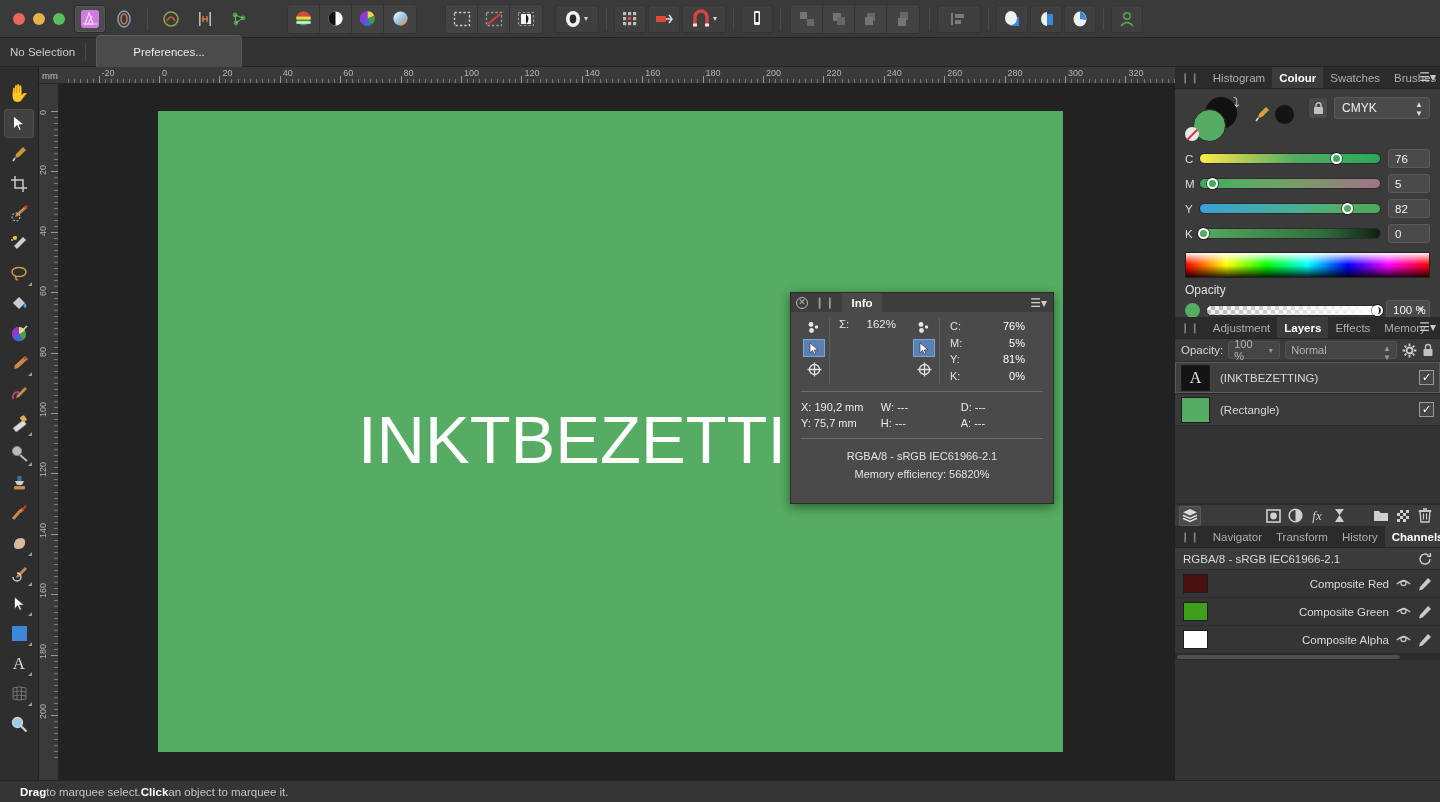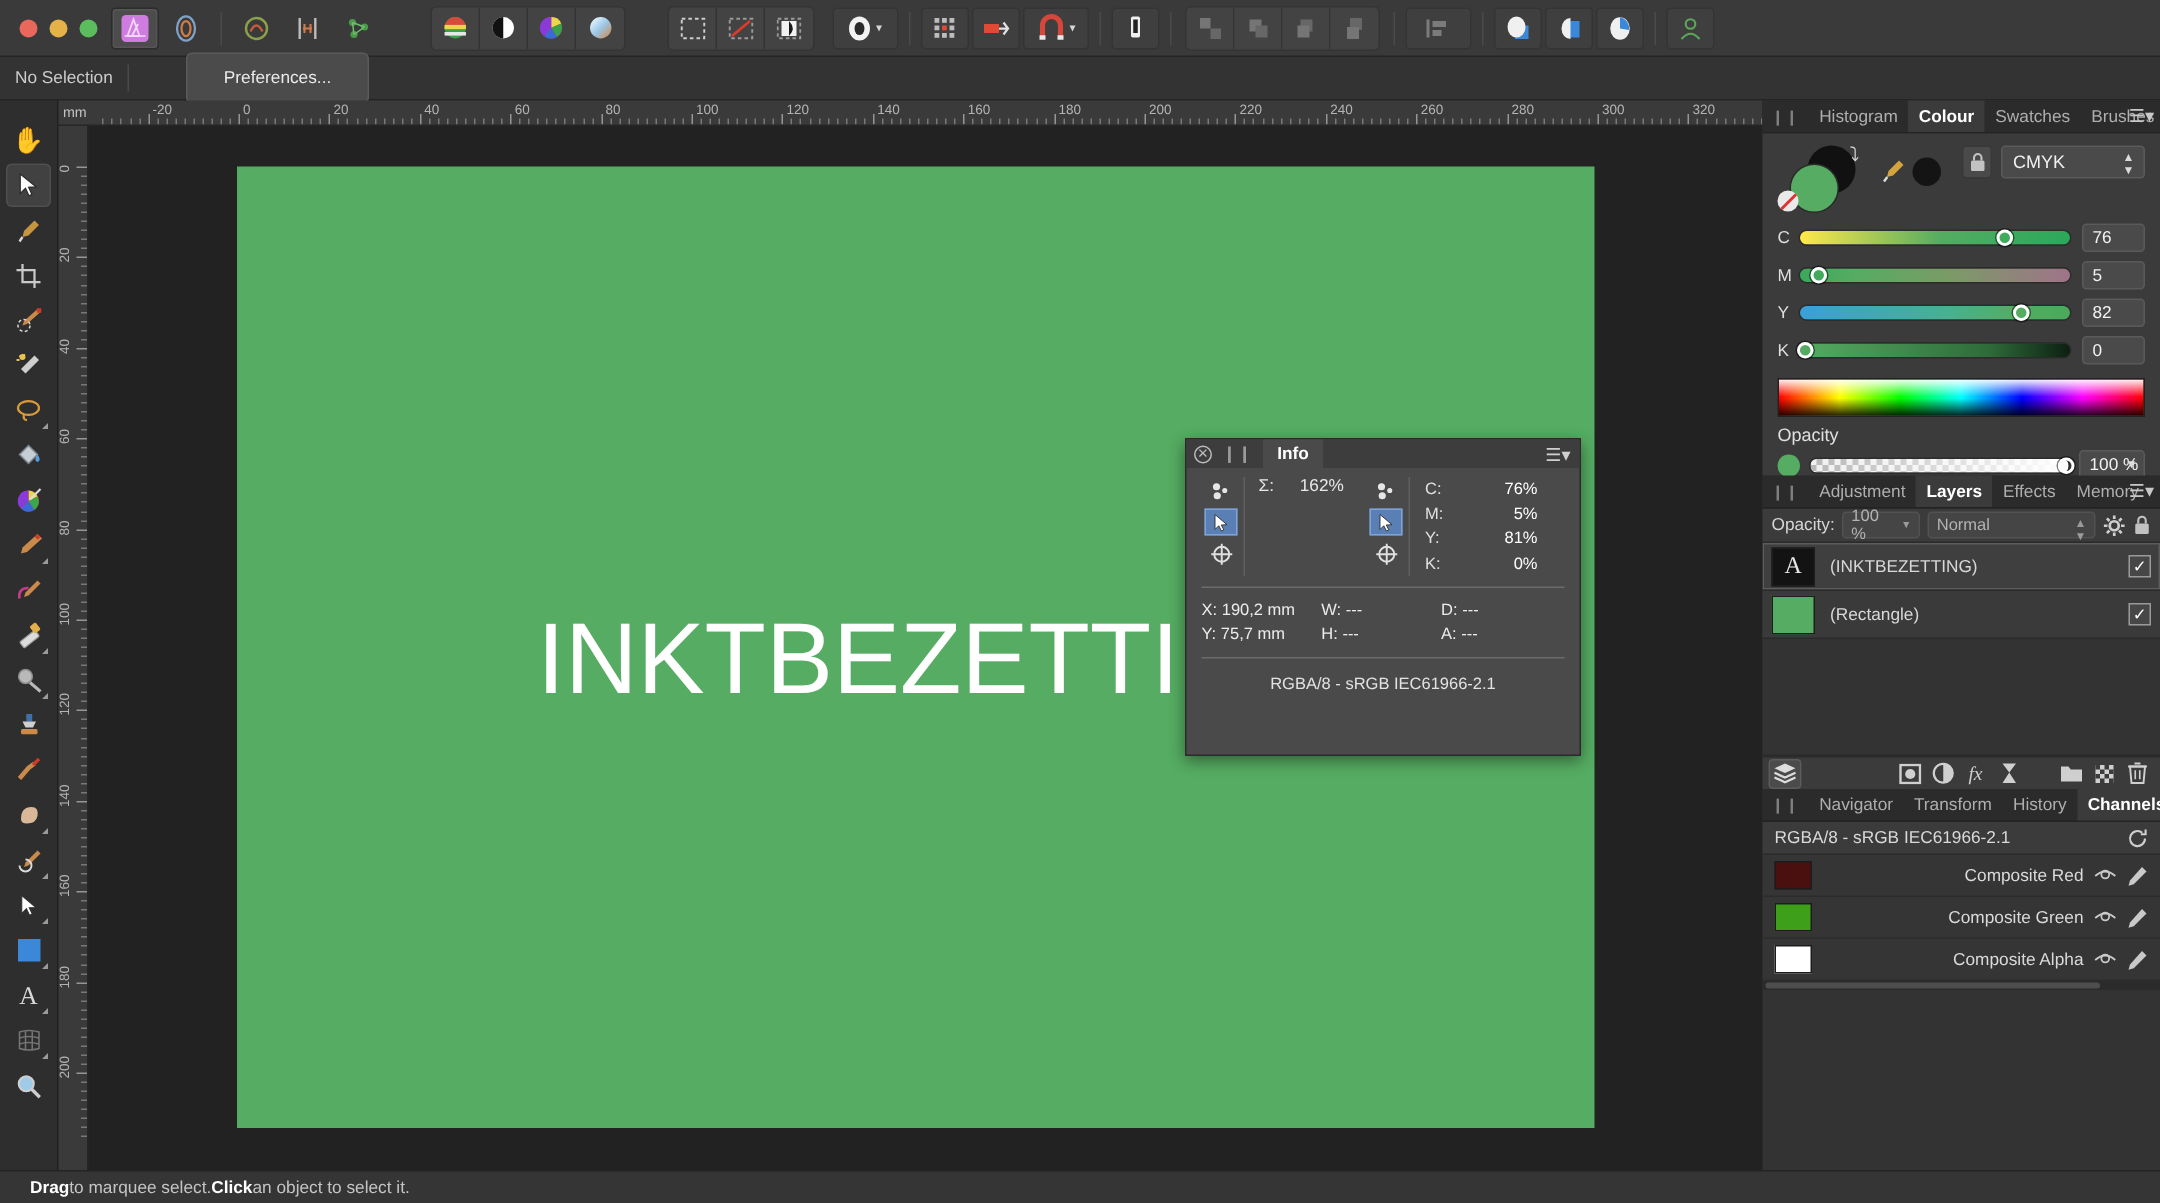--- a/index.html
+++ b/index.html
@@ -53,23 +53,23 @@
 
   
   #ctxbar {
     position: absolute; left: 0; top: 38px; width: 1440px; height: 29px;
     background: #333333; border-bottom: 1px solid #242424;
     display: flex; align-items: center; padding-left: 10px;
   }
   #ctxbar .lbl { color: #cccccc; font-size: 11.5px; }
   #ctxbar .vsep { width: 1px; height: 18px; background: #4a4a4a; margin: 0 10px; }
   .prefbtn {
-    height: 34px; padding: 0 24px; background: #4b4b4b;
+    height: 34px; padding: 0 36px; background: #4b4b4b;
     border: 1px solid #5b5b5b; border-radius: 4px;
-    color: #eaeaea; font-size: 11.5px; display: flex; align-items: center; margin-left: 28px;
+    color: #eaeaea; font-size: 11.5px; display: flex; align-items: center;
   }
 
   
   #tools {
     position: absolute; left: 0; top: 67px; width: 39px; height: 713px;
     background: #2e2e2e; border-right: 1px solid #202020;
     padding-top: 12px;
   }
   .tool {
     width: 30px; height: 29px; margin: 0 auto 1px;
@@ -1073,20 +1073,21 @@
       <div><span>W:</span> <span>---</span></div>
       <div><span>D:</span> <span>---</span></div>
     </div>
     <div class="ib-xy">
       <div><span>Y:</span> <span>75,7 mm</span></div>
       <div><span>H:</span> <span>---</span></div>
       <div><span>A:</span> <span>---</span></div>
     </div>
     <div class="ib-rule"></div>
     <div class="ib-foot">RGBA/8 - sRGB IEC61966-2.1</div>
+    <div class="ib-foot">Memory efficiency: 56820%</div>
   </div>
 </div>
 
 <div id="right">
 
   <div class="ptabs">
     <span class="grip">❙❙</span>
     <div class="ptab">Histogram</div>
     <div class="ptab on">Colour</div>
     <div class="ptab">Swatches</div>
@@ -1349,14 +1350,14 @@
     <div class="chscroll">
         <div class="th"></div>
       </div>
   </div>
 </div>
 
 <div id="statusbar">
   <b>Drag</b>
     <span> to marquee select. </span>
     <b>Click</b>
-    <span> an object to select it.</span>
+    <span> an object to marquee it.</span>
 </div>
 
 </body></html>

